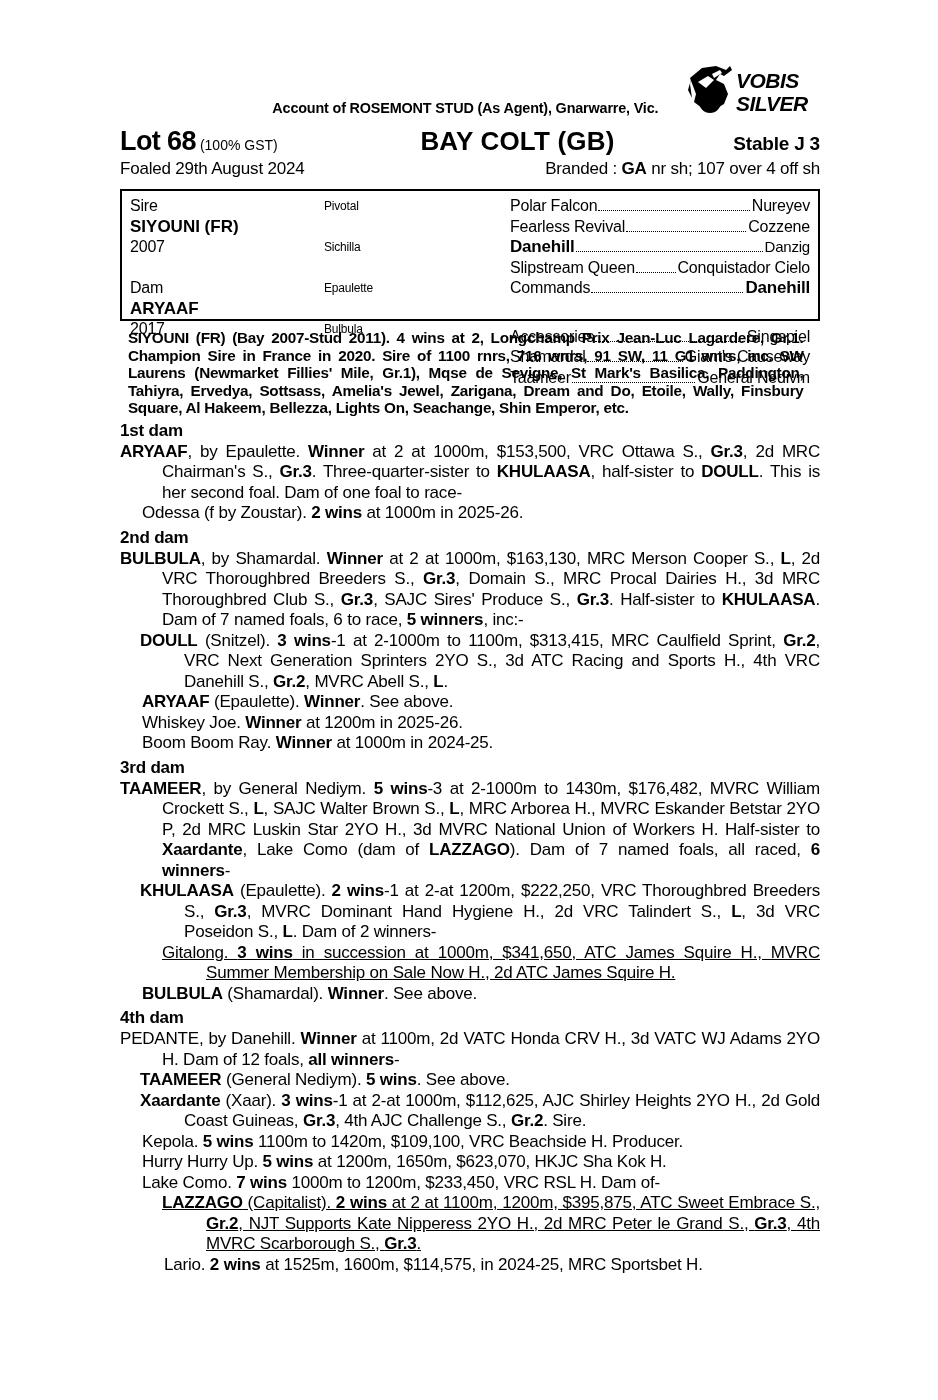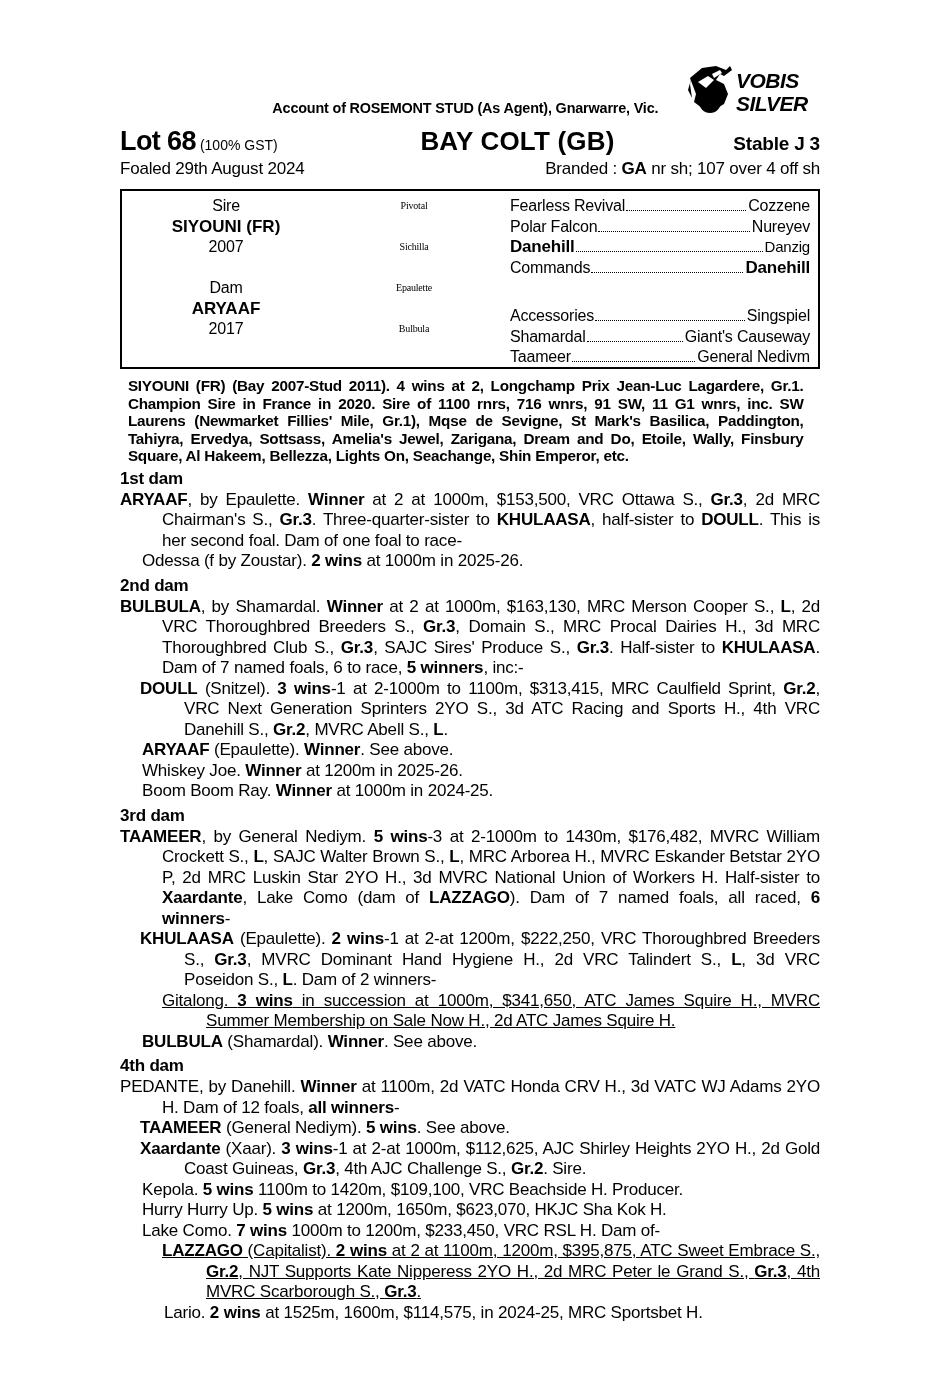--- a/index.html
+++ b/index.html
@@ -82,25 +82,24 @@
     font-size: 17px;
     margin-top: 3px;
     letter-spacing: -0.2px;
   }
   .foal-right b { font-weight: bold; }
 
   
   .ped-table {
     margin-top: 10px;
     border: 2px solid #000;
-    height: 180px;
+    height: 132px;
     box-sizing: border-box;
     display: flex;
     position: relative;
-    text-align: center;
   }
   .ped-col-left {
     width: 200px;
     padding: 5px 0 0 8px;
     box-sizing: border-box;
   }
   .ped-col-mid {
     width: 182px;
     padding: 5px 0 0 2px;
     box-sizing: border-box;
@@ -111,21 +110,21 @@
     box-sizing: border-box;
   }
   .ped-line {
     font-size: 16px;
     line-height: 20.5px;
     white-space: nowrap;
     letter-spacing: -0.2px;
   }
   .ped-line.bold { font-weight: bold; font-size: 17px; letter-spacing: 0px;}
   .ped-line.sp { height: 20.5px; }
-  .ped-mid-line { font-size: 10px; line-height: 20.5px; letter-spacing: -0.2px; font-family: Liberation Serif, serif;}
+  .ped-mid-line { font-size: 12px; line-height: 20.5px; letter-spacing: -0.2px;}
   .ped-mid-line.blank { visibility: hidden; }
 
   .gp-row {
     display: flex;
     align-items: baseline;
     font-size: 16px;
     line-height: 20.5px;
     letter-spacing: -0.2px;
     white-space: nowrap;
   }
@@ -227,33 +226,38 @@
         <div class="ped-mid-line blank">&nbsp;</div>
         <div class="ped-mid-line">Sichilla</div>
         <div class="ped-mid-line blank">&nbsp;</div>
         <div class="ped-mid-line">Epaulette</div>
         <div class="ped-mid-line blank">&nbsp;</div>
         <div class="ped-mid-line">Bulbula</div>
         <div class="ped-mid-line blank">&nbsp;</div>
       </div>
     <div class="ped-col-right" id="ped-right">
         <div class="gp-row">
+          <span class="gname" style="font-weight: normal; font-size: 16px;">Polar Falcon</span>
+          <span class="leader"></span>
+          <span class="gsire" style="font-weight: normal; font-size: 16px;">Nureyev</span>
+        </div>
+        <div class="gp-row">
           <span class="gname" style="font-weight: normal; font-size: 16px;">Fearless Revival</span>
           <span class="leader"></span>
           <span class="gsire" style="font-weight: normal; font-size: 16px;">Cozzene</span>
-        </div>
-        <div class="gp-row">
-          <span class="gname" style="font-weight: normal; font-size: 16px;">Polar Falcon</span>
-          <span class="leader"></span>
-          <span class="gsire" style="font-weight: normal; font-size: 16px;">Nureyev</span>
         </div>
         <div class="gp-row b">
           <span class="gname" style="font-weight: bold;">Danehill</span>
           <span class="leader"></span>
           <span class="gsire" style="font-weight: normal; font-size: 15px;">Danzig</span>
+        </div>
+        <div class="gp-row">
+          <span class="gname" style="font-weight: normal; font-size: 16px;">Slipstream Queen</span>
+          <span class="leader"></span>
+          <span class="gsire" style="font-weight: normal; font-size: 16px;">Conquistador Cielo</span>
         </div>
         <div class="gp-row b">
           <span class="gname" style="font-weight: normal; font-size: 16px;">Commands</span>
           <span class="leader"></span>
           <span class="gsire" style="font-weight: bold;">Danehill</span>
         </div>
         <div class="gp-row">
           <span class="gname" style="font-weight: normal; font-size: 16px; margin-top: 28px;">Accessories</span>
           <span class="leader"></span>
           <span class="gsire" style="font-weight: normal; font-size: 16px;">Singspiel</span>

